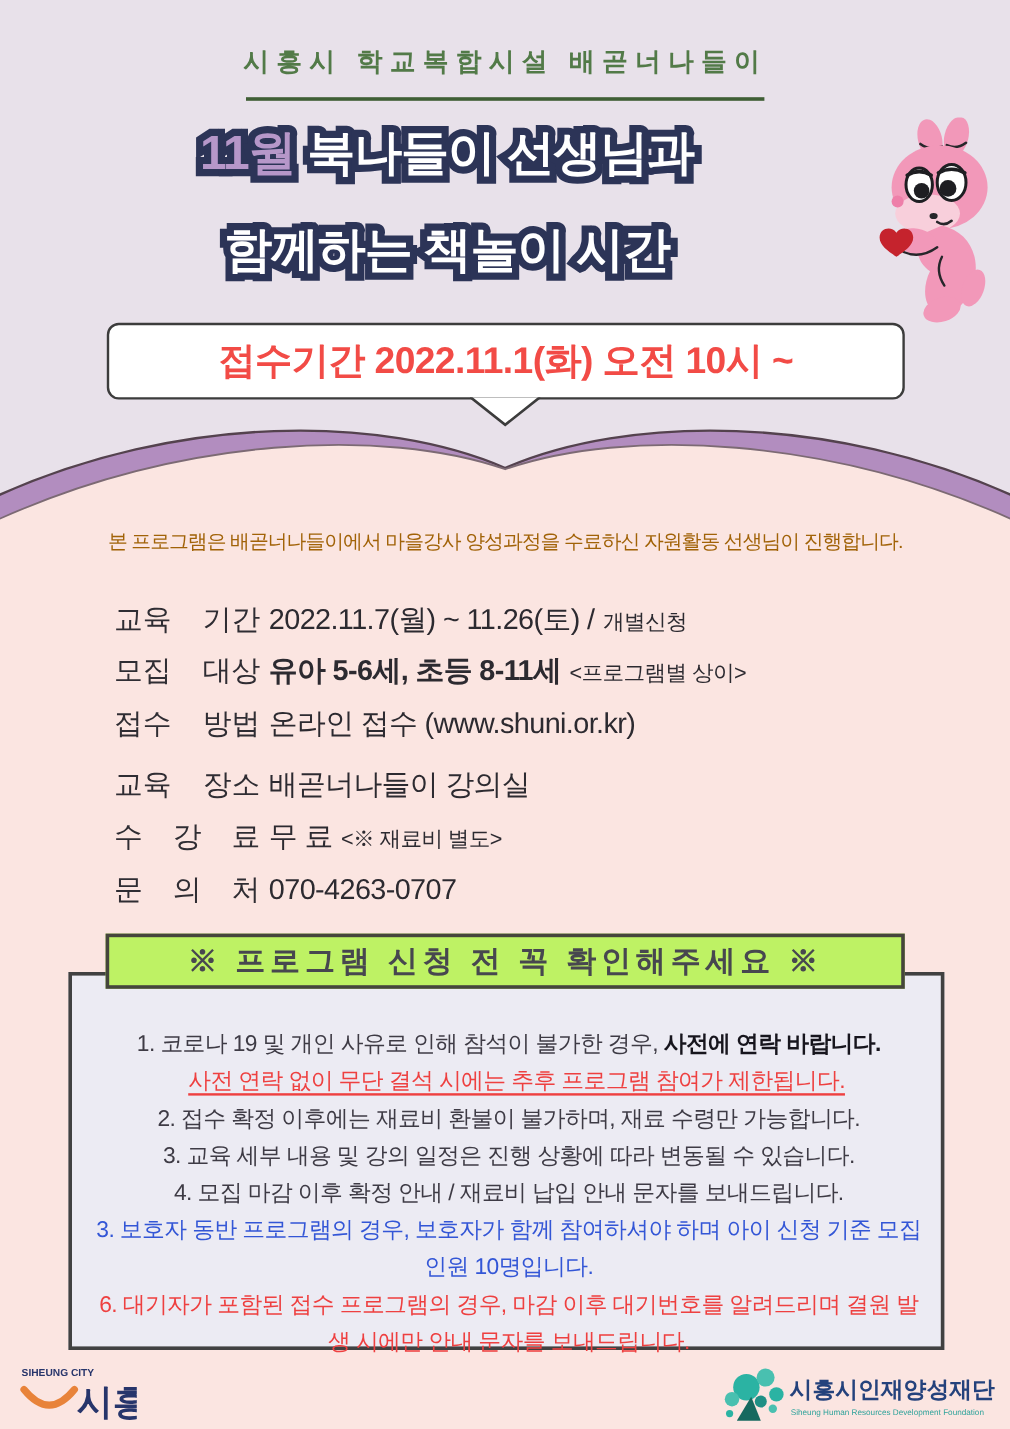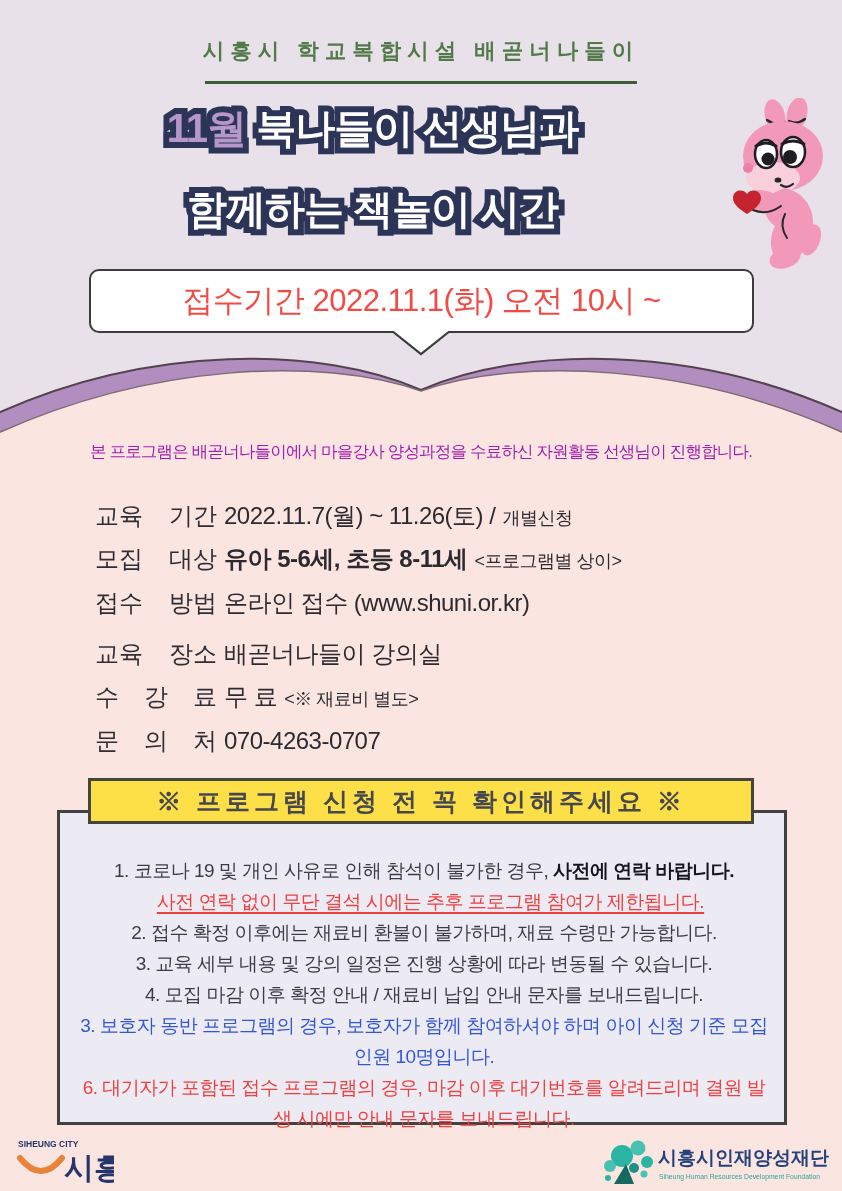--- a/index.html
+++ b/index.html
@@ -32,47 +32,47 @@
   }
   .t-front{ position:relative; color:#ffffff; }
   .t-front .hl{ color:#b697c9; }
   
   .rabbit{ position:absolute; left:723px; top:98px; z-index:2; }
   
   .bubble{
     position:absolute; left:89px; top:269px; width:665px; height:64px;
     background:#ffffff; border:2px solid #3c3c3c; border-radius:10px;
     text-align:center; line-height:60px;
-    font-size:31px; font-weight:normal; color:#f24b46; z-index:3;
+    font-size:31px; font-weight:bold; color:#f24b46; z-index:3;
     letter-spacing:-0.5px;
   }
   .bubble-tail{ position:absolute; left:390px; top:331px; z-index:4; }
   
   .pink-base{ position:absolute; left:0; top:472px; width:842px; height:719px; background:#fbe5e1; z-index:0; }
   .heart-top{ position:absolute; left:0; top:330px; z-index:1; }
   
   .intro{
     position:absolute; top:441px; left:0; width:100%; text-align:center;
-    font-size:16.5px; letter-spacing:-0.8px; color:#a21caf; font-weight:500;
+    font-size:16.5px; letter-spacing:-0.8px; color:#a16207; font-weight:500;
     white-space:nowrap; z-index:2;
   }
   
   .irow{ position:absolute; left:95px; height:32px; white-space:nowrap; z-index:2; color:#2c2a30; }
   .ilabel{
     display:inline-block; width:122px; font-size:24px; font-weight:500;
     text-align:justify; text-align-last:justify; color:#2f2d33;
     vertical-align:baseline; margin-right:7px;
   }
   .ivalue{ font-size:24px; font-weight:500; letter-spacing:-0.5px; }
   .ivalue.bold{ font-weight:800; }
   .inote{ font-size:18px; font-weight:400; margin-left:7px; letter-spacing:-0.5px; }
   
   .notice-title{
     position:absolute; left:88px; top:778px; width:666px; height:46px;
-    background:#fde047; border:3px solid #45453c;
+    background:#bef264; border:3px solid #45453c;
     text-align:center; line-height:41px; font-size:25px; font-weight:bold;
     letter-spacing:4px; color:#47474f; z-index:4;
   }
   .notice-box{
     position:absolute; left:57px; top:810px; width:730px; height:315px;
     background:#ecebf3; border:3px solid #414141; z-index:3;
     padding:42px 16px 0 20px;
   }
   .nline{
     font-size:19px; line-height:31px; letter-spacing:-0.5px;

